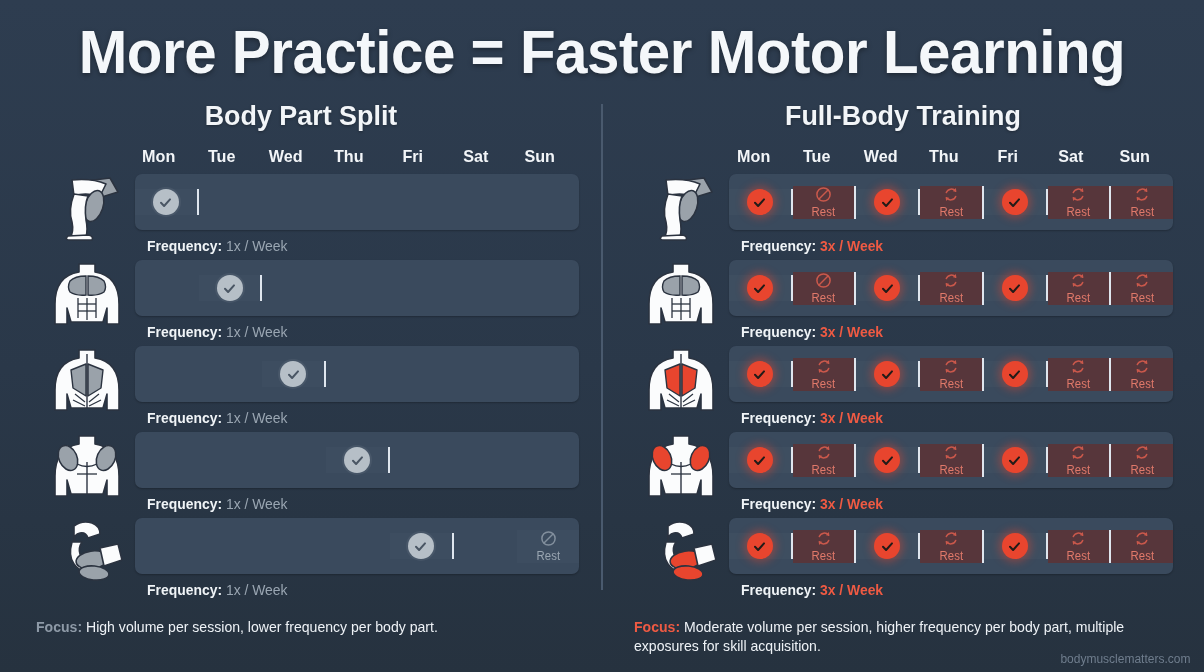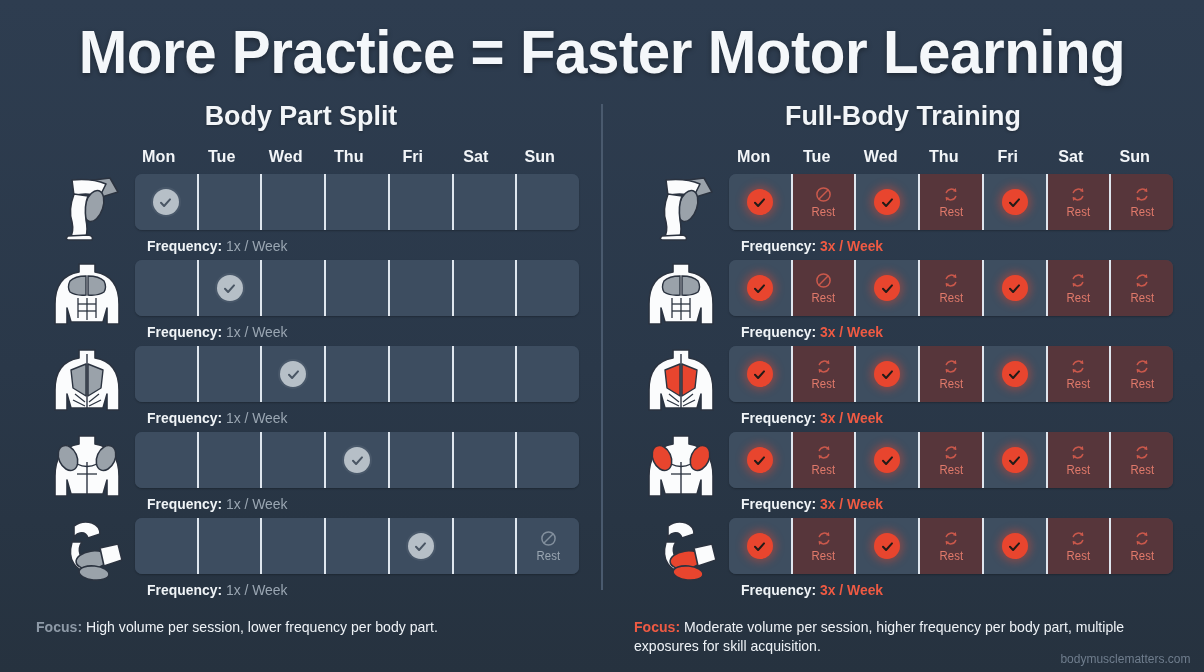--- a/index.html
+++ b/index.html
@@ -85,20 +85,21 @@
 
   .grid {
     position: absolute;
     left: 115px; top: -2px;
     width: 444px; height: 56px;
     display: flex;
     border-radius: 7px;
     overflow: hidden;
     background: #3a4a5d;
     box-shadow: 0 1px 2px rgba(0,0,0,0.25);
+    align-items: center;
   }
   .cell {
     flex: 1 1 0;
     position: relative;
     display: flex;
     flex-direction: column;
     align-items: center;
     justify-content: center;
     border-right: 2px solid #dfe6ee;
   }

